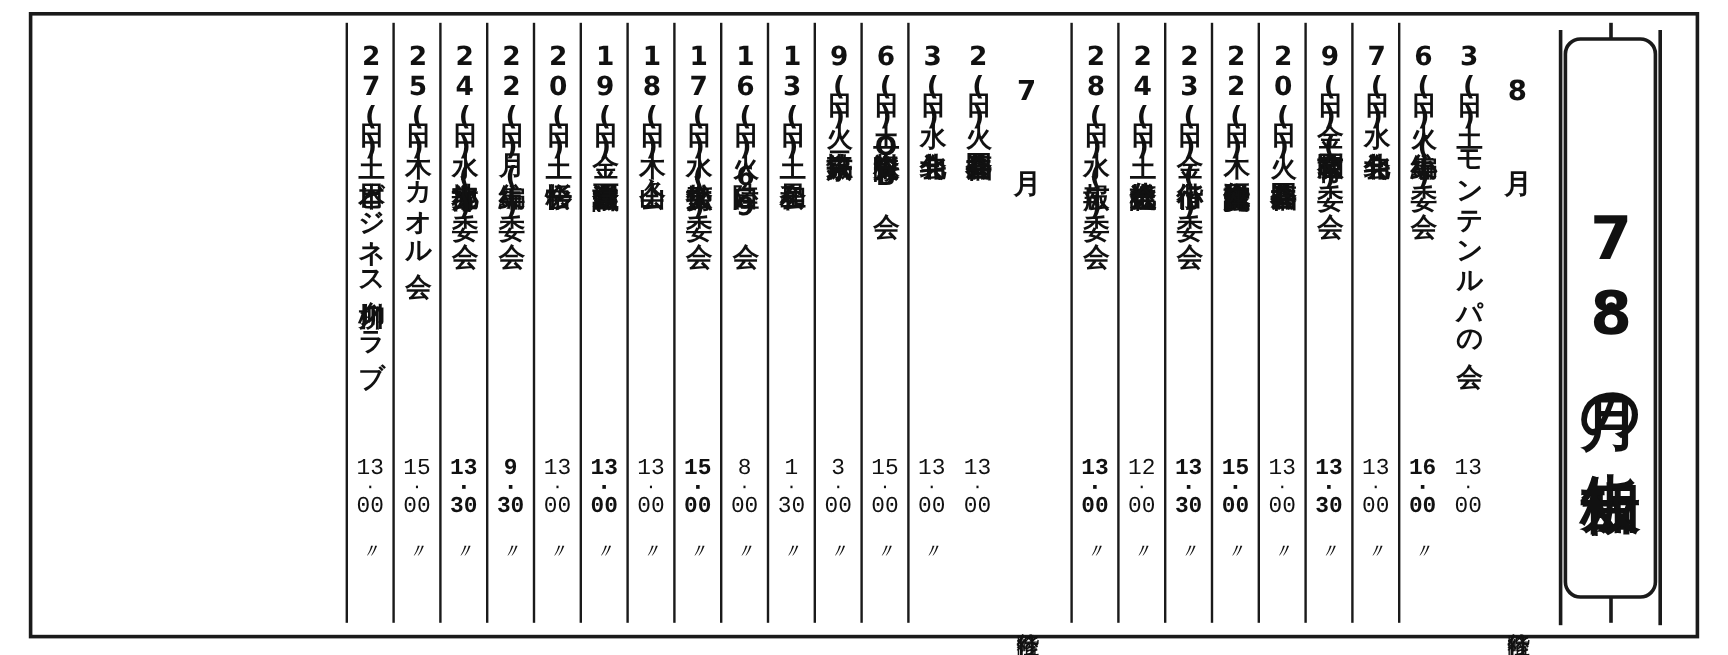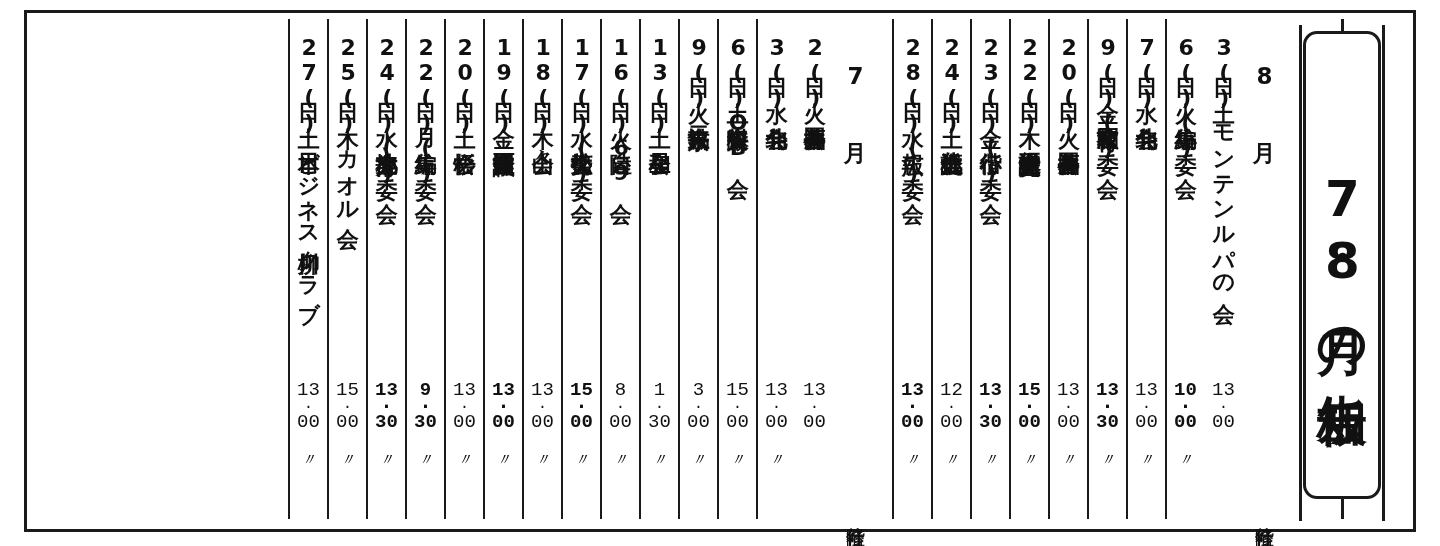--- a/index.html
+++ b/index.html
@@ -371,21 +371,21 @@
               <div class="entry-label">3日(土)モンテンルパの会</div>
               <div class="time">
                 <span class="hh">13</span>
                 <span class="dot">·</span>
                 <span class="mm">00</span>
               </div>
             </div>
             <div class="col">
               <div class="entry-label">6日(火)編集小(委)会</div>
               <div class="time bold">
-                <span class="hh">10</span>
+                <span class="hh">16</span>
                 <span class="dot">·</span>
                 <span class="mm">00</span>
               </div>
               <div class="ditto">〃</div>
             </div>
             <div class="col">
               <div class="entry-label">7日(水)北斗句会</div>
               <div class="time">
                 <span class="hh">13</span>
                 <span class="dot">·</span>

